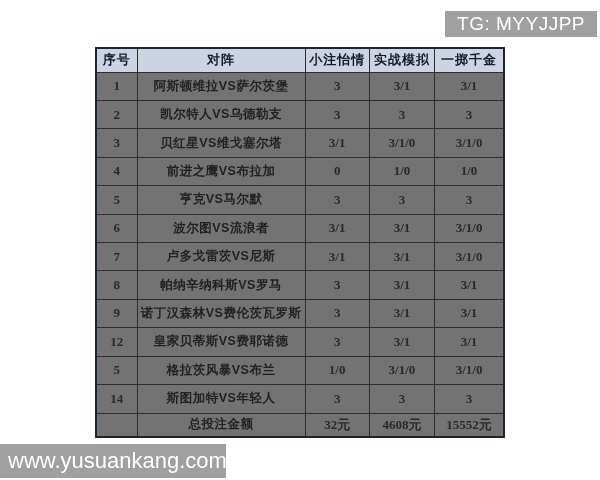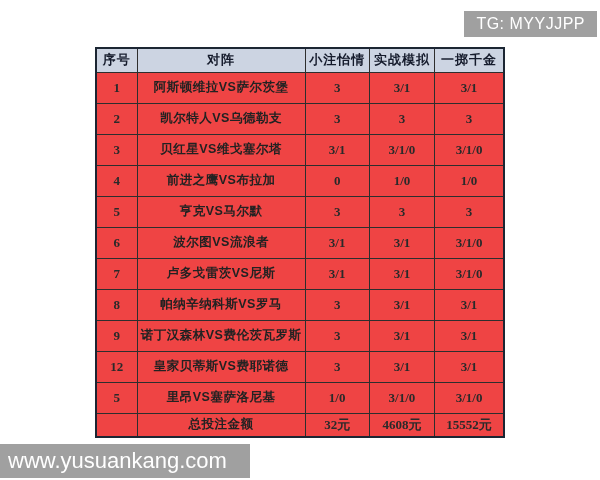--- a/index.html
+++ b/index.html
@@ -17,37 +17,37 @@
     position: absolute;
     background: #a0a0a0;
     color: #ffffff;
     display: flex;
     align-items: center;
     white-space: nowrap;
   }
   .wm-top {
     top: 11px; right: 3px; height: 26px;
     padding: 0 12px;
-    font-size: 16px;
+    font-size: 19px;
     letter-spacing: 0.5px;
   }
   .wm-bottom {
-    left: 0; top: 444px; width: 250px; height: 34px;
+    left: 0; top: 444px; width: 226px; height: 34px;
     padding: 0 0 0 8px;
     font-size: 22px;
   }
 
   
   table.odds {
     position: absolute;
     left: 95px; top: 47px;
     width: 410px; height: 391px;
     border-collapse: collapse;
     table-layout: fixed;
-    background: #ef4444;
+    background: #737373;
     border: 2px solid #1c2633;
   }
   table.odds col.c-no   { width: 41px; }
   table.odds col.c-match{ width: 167px; }
   table.odds col.c-s1   { width: 64px; }
   table.odds col.c-s2   { width: 65px; }
   table.odds col.c-s3   { width: 69px; }
 
   table.odds th, table.odds td {
     border: 1px solid #2e2e2e;
@@ -171,24 +171,31 @@
         </tr>
         <tr>
           <td class="num">12</td>
           <td class="match">皇家贝蒂斯VS费耶诺德</td>
           <td class="num">3</td>
           <td class="num">3/1</td>
           <td class="num">3/1</td>
         </tr>
         <tr>
           <td class="num">5</td>
-          <td class="match">里昂VS塞萨洛尼基</td>
+          <td class="match">格拉茨风暴VS布兰</td>
           <td class="num">1/0</td>
           <td class="num">3/1/0</td>
           <td class="num">3/1/0</td>
+        </tr>
+        <tr>
+          <td class="num">14</td>
+          <td class="match">斯图加特VS年轻人</td>
+          <td class="num">3</td>
+          <td class="num">3</td>
+          <td class="num">3</td>
         </tr>
       </tbody>
     <tfoot>
       <tr>
         <td class="num"></td>
         <td class="total-label">总投注金额</td>
         <td class="num">32元</td>
         <td class="num">4608元</td>
         <td class="num">15552元</td>
       </tr>

